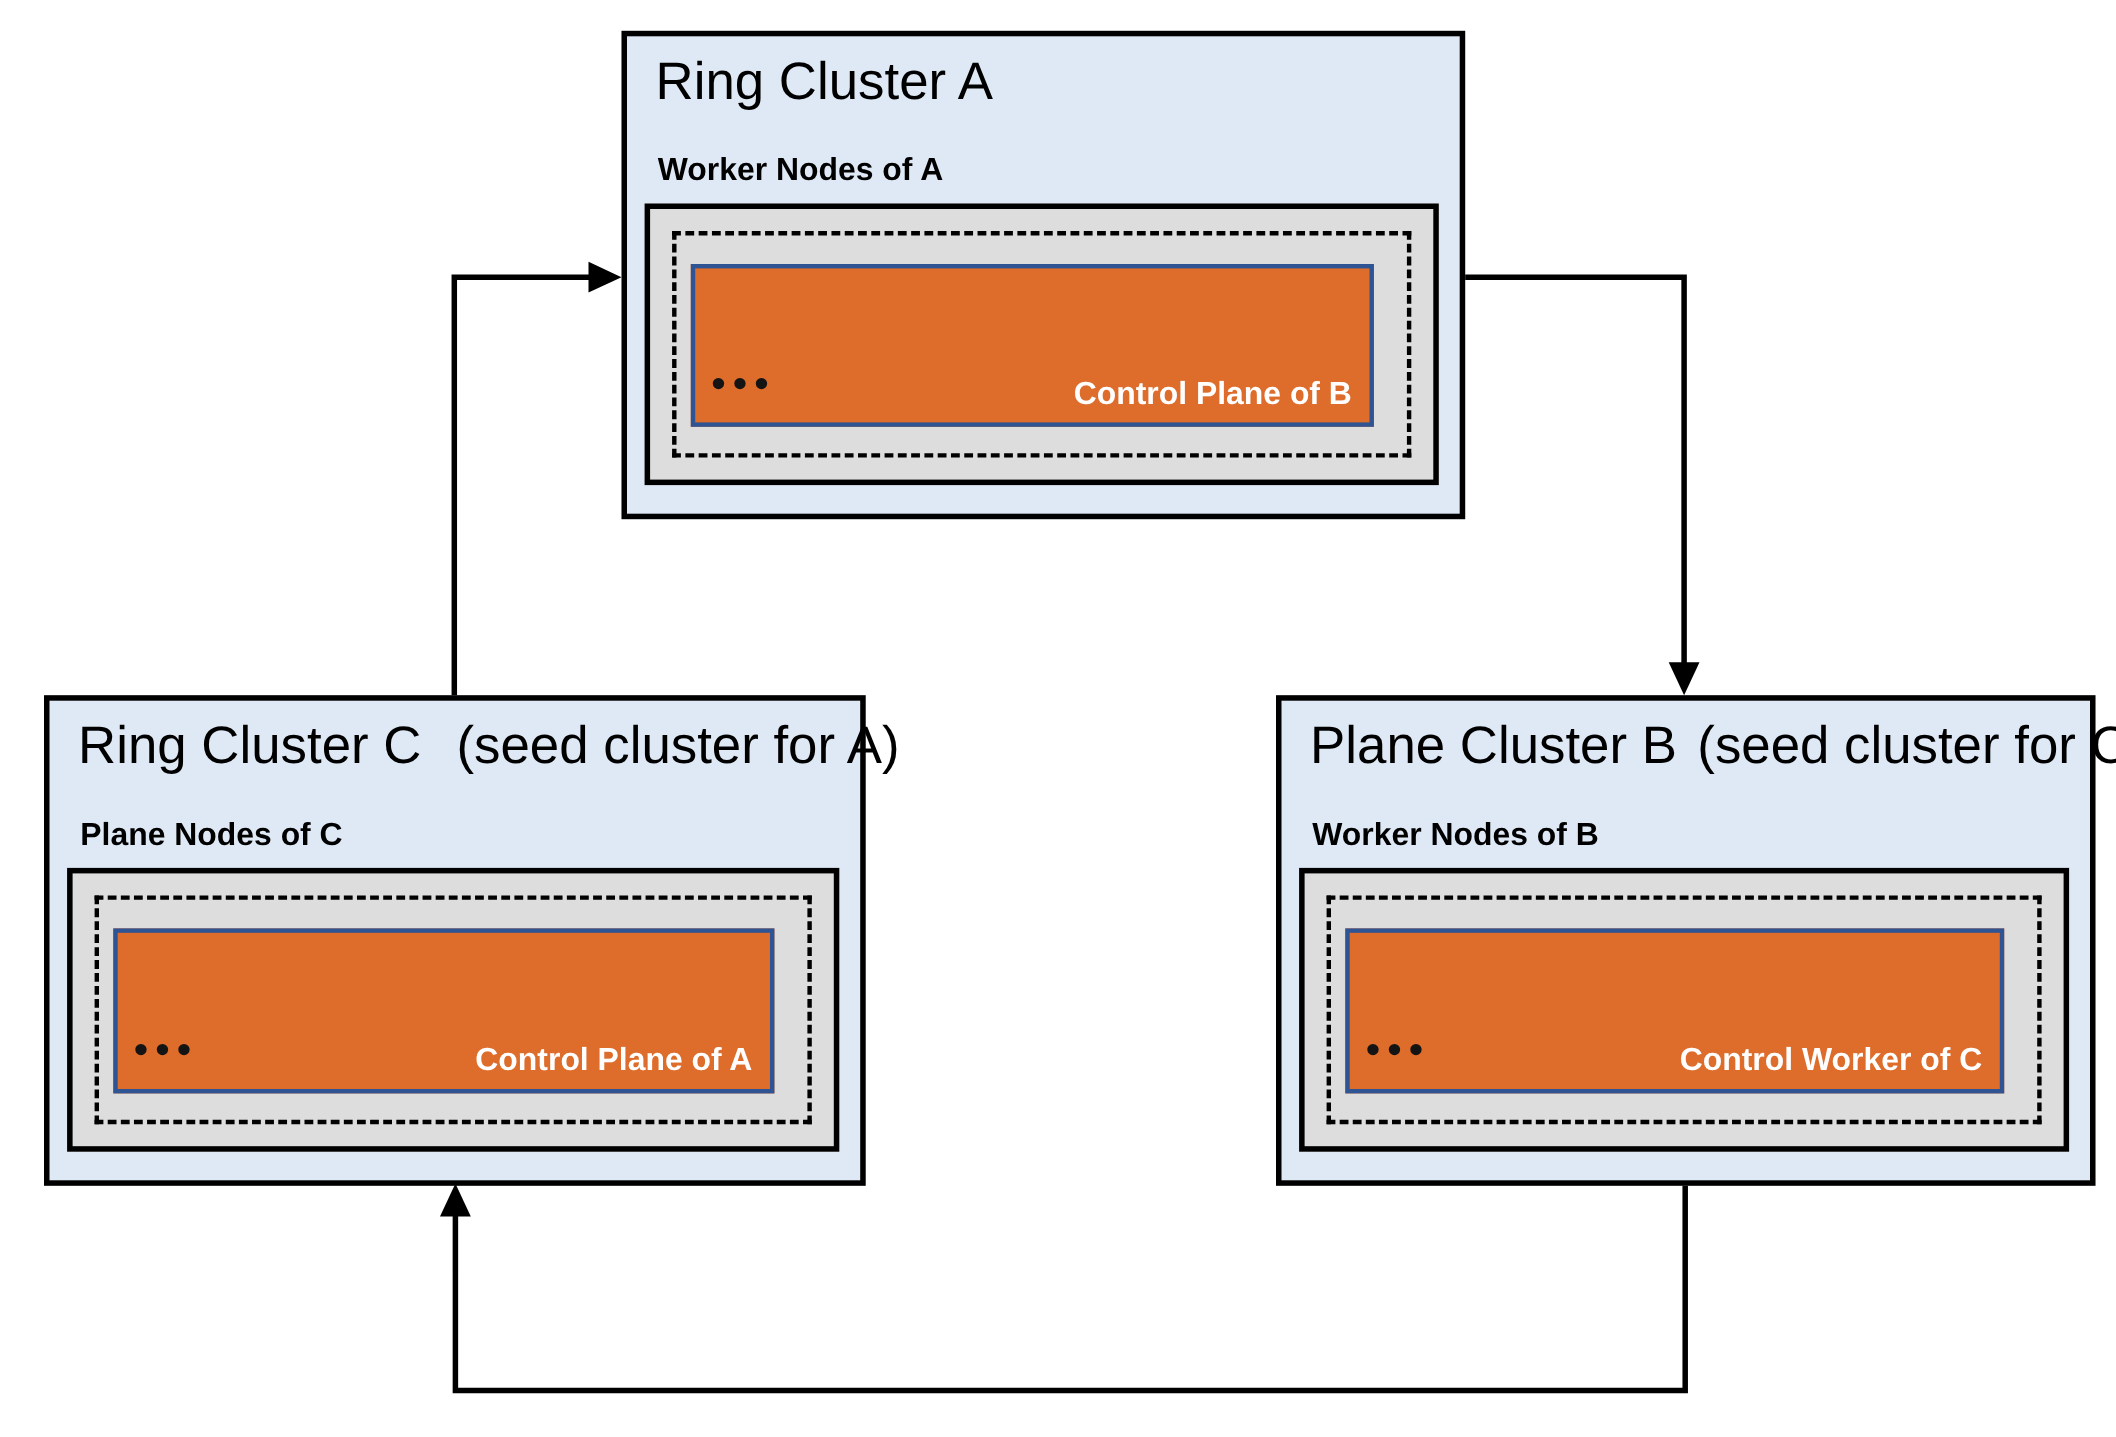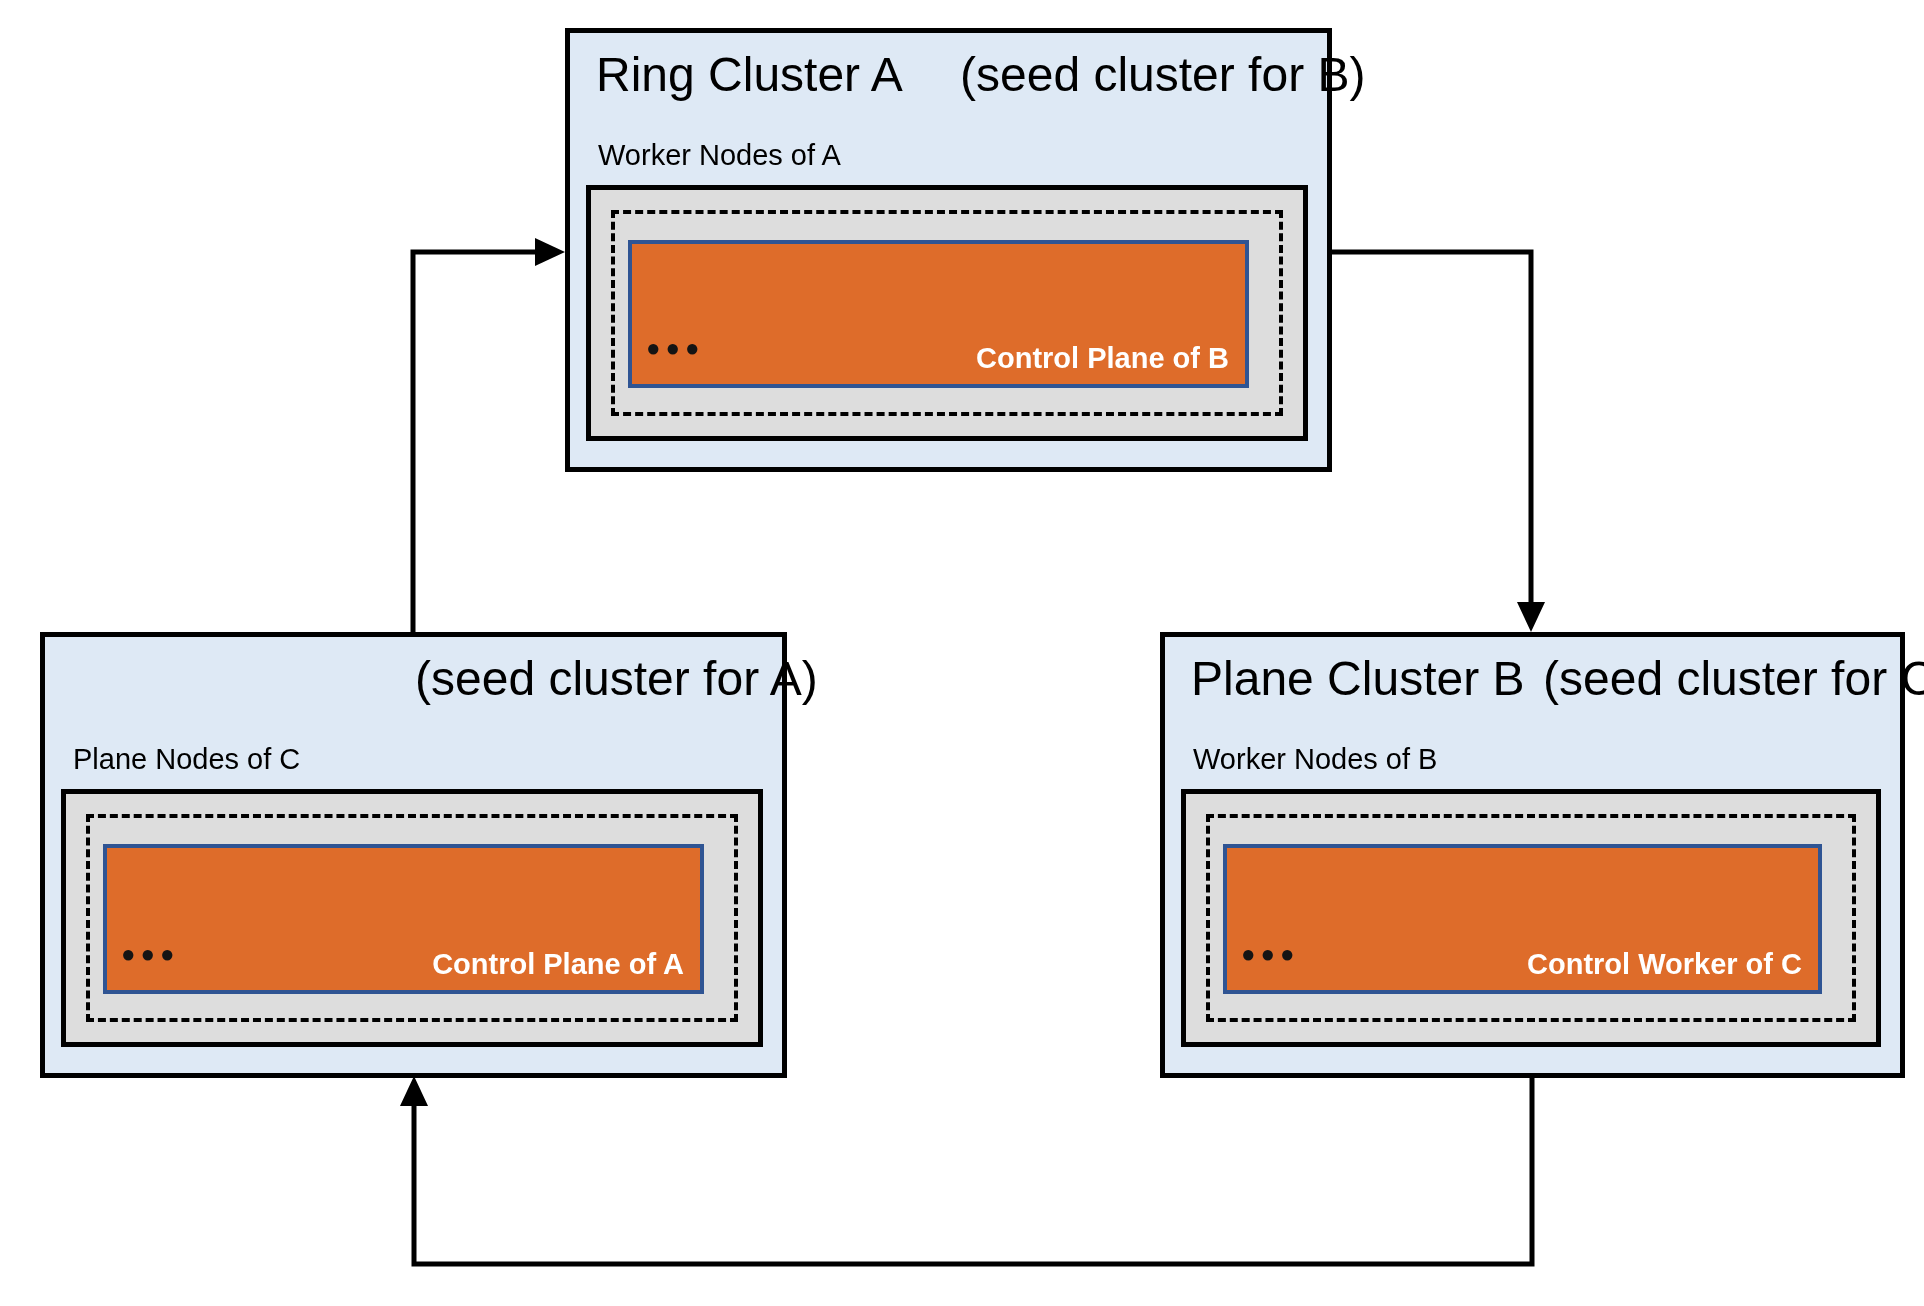--- a/index.html
+++ b/index.html
@@ -30,21 +30,21 @@
   .cluster-subtitle {
     position: absolute; top: 14px;
     font-size: 48px; line-height: 56px; white-space: nowrap;
   }
   #cluster-a .cluster-subtitle { left: 390px; }
   #cluster-c .cluster-subtitle { left: 370px; }
   #cluster-b .cluster-subtitle { left: 378px; }
 
   .worker-label {
     position: absolute; left: 28px; top: 104px;
-    font-size: 29px; font-weight: normal; line-height: 36px; white-space: nowrap;
+    font-size: 29px; font-weight: bold; line-height: 36px; white-space: nowrap;
   }
 
   .worker-box {
     position: absolute; left: 16px; right: 19px; top: 152px; bottom: 26px;
     background: #DDDDDD;
     border: 5px solid #000;
   }
   .dashed-box {
     position: absolute; inset: 20px;
     border: 4px dashed #000;
@@ -74,33 +74,33 @@
   #arrows path { fill: none; stroke: #000; stroke-width: 5; }
   #arrows polygon { fill: #000; stroke: none; }
 </style>
 </head>
 <body>
 
 <div id="canvas">
 
   <div class="cluster" id="cluster-a">
     <div class="cluster-title">Ring Cluster A</div>
-    <div class="cluster-subtitle">(seed cluster for B)</div>
     <div class="worker-label">Worker Nodes of A</div>
     <div class="worker-box">
       <div class="dashed-box">
         <div class="control-box">
           <span class="dots">●●●</span>
           <span class="control-label">Control Plane of B</span>
         </div>
       </div>
     </div>
   </div>
 
   <div class="cluster" id="cluster-c">
+    <div class="cluster-title">Ring Cluster C</div>
     <div class="cluster-subtitle">(seed cluster for A)</div>
     <div class="worker-label">Plane Nodes of C</div>
     <div class="worker-box">
       <div class="dashed-box">
         <div class="control-box">
           <span class="dots">●●●</span>
           <span class="control-label">Control Plane of A</span>
         </div>
       </div>
     </div>

